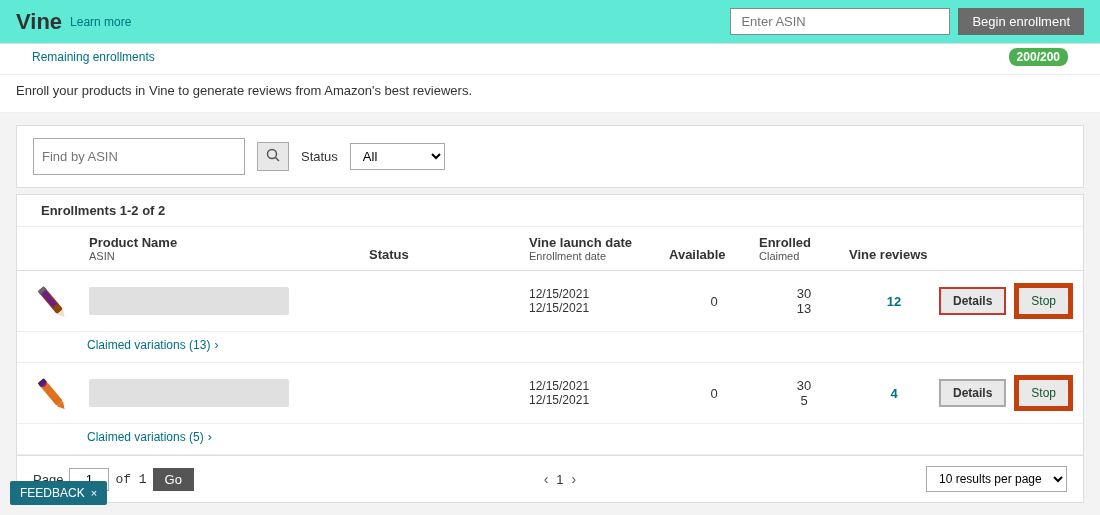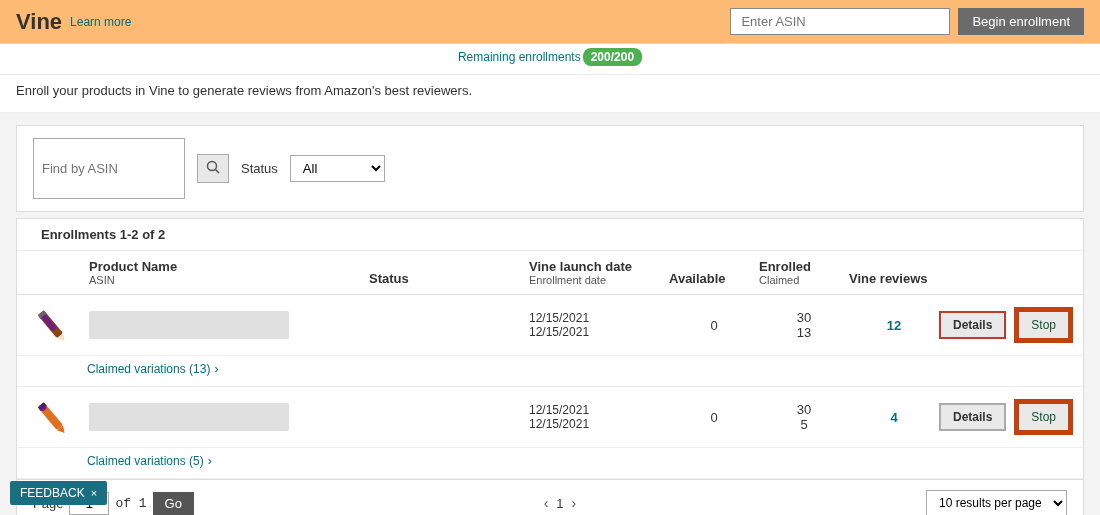--- a/index.html
+++ b/index.html
@@ -1,41 +1,41 @@
 <!DOCTYPE html>
 <html><head>
   <meta charset="utf-8">
   <style>
     * { box-sizing: border-box; margin: 0; padding: 0; }
     body { font-family: Arial, sans-serif; font-size: 13px; background: #f3f3f3; color: #333; }
     .page-wrapper { width: 1100px; min-height: 515px; background: #f3f3f3; }
 
     
-    .header { background: #fdba74; padding: 8px 16px; display: flex; align-items: center; justify-content: space-between; border-bottom: 1px solid #ddd; gap: 16px; }
+    .header { background: #5eead4; padding: 8px 16px; display: flex; align-items: center; justify-content: space-between; border-bottom: 1px solid #ddd; gap: 16px; }
     .header-left { display: flex; align-items: center; gap: 8px; }
     .vine-title { font-size: 22px; font-weight: bold; color: #333; }
     .learn-more { font-size: 12px; color: #007185; text-decoration: none; cursor: pointer; }
     .header-right { display: flex; align-items: center; gap: 8px; }
     .asin-input { border: 1px solid #888; padding: 5px 10px; width: 220px; font-size: 13px; color: #999; }
     .begin-enrollment-btn { background: #6b6b6b; color: #fff; border: none; padding: 6px 14px; font-size: 13px; cursor: pointer; }
 
     
-    .remaining-row { background: #fff; padding: 4px 8px 8px; display: flex; justify-content: center; align-items: center; gap: 2px; border-bottom: 1px solid #eee; }
+    .remaining-row { background: #fff; padding: 4px 32px 8px; display: flex; justify-content: space-between; align-items: center; gap: 2px; border-bottom: 1px solid #eee; }
     .remaining-label { font-size: 12px; color: #007185; }
     .remaining-badge { background: #4CAF50; color: #fff; border-radius: 8px; padding: 2px 8px; font-size: 12px; font-weight: bold; }
 
     
     .subtitle { background: #fff; padding: 8px 16px 14px; font-size: 13px; color: #333; border-bottom: 1px solid #eee; }
 
     
     .main-content { padding: 12px 16px; }
 
     
     .filter-bar { background: #fff; border: 1px solid #ddd; padding: 12px 16px; display: flex; align-items: center; gap: 12px; margin-bottom: 6px; }
-    .search-input { border: 1px solid #aaa; padding: 22px 8px; font-size: 13px; width: 152px; color: #999; }
+    .search-input { border: 1px solid #aaa; padding: 10px 8px; font-size: 13px; width: 212px; color: #999; }
     .search-icon-btn { background: #e8e8e8; border: 1px solid #aaa; padding: 5px 8px; cursor: pointer; }
     .status-label { font-size: 13px; color: #333; }
     .status-select { border: 1px solid #aaa; padding: 4px 20px 4px 8px; font-size: 13px; background: #fff; cursor: pointer; appearance: auto; }
 
     
     .enrollments-count { font-weight: bold; font-size: 13px; margin: 6px 12px 4px; }
 
     
     .table-wrapper { background: #fff; border: 1px solid #ddd; }
     .table-header { display: grid; grid-template-columns: 60px 280px 160px 140px 90px 90px 90px 120px 80px; align-items: end; padding: 8px 12px; border-bottom: 1px solid #ddd; }

